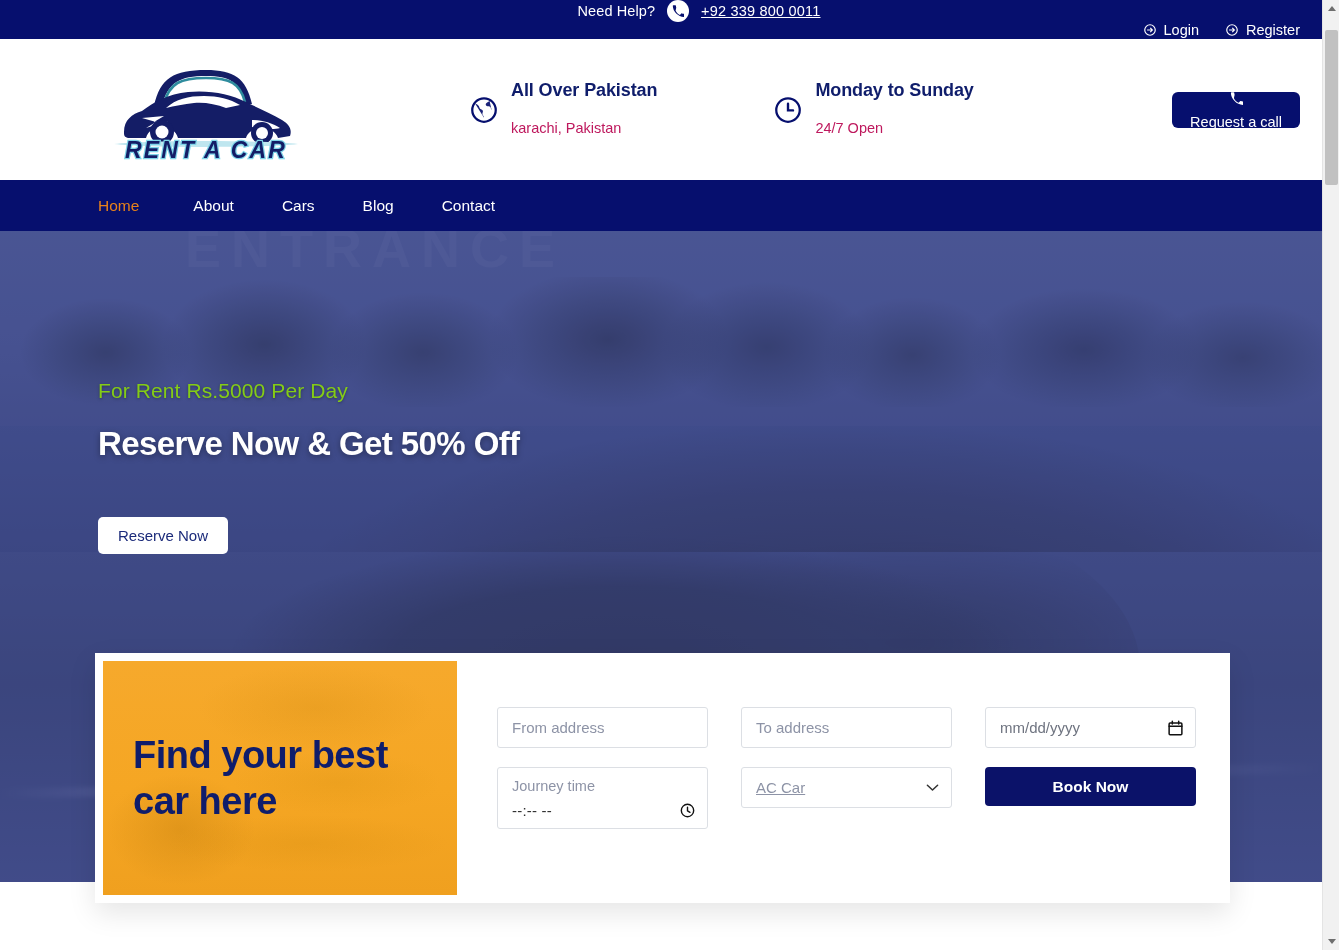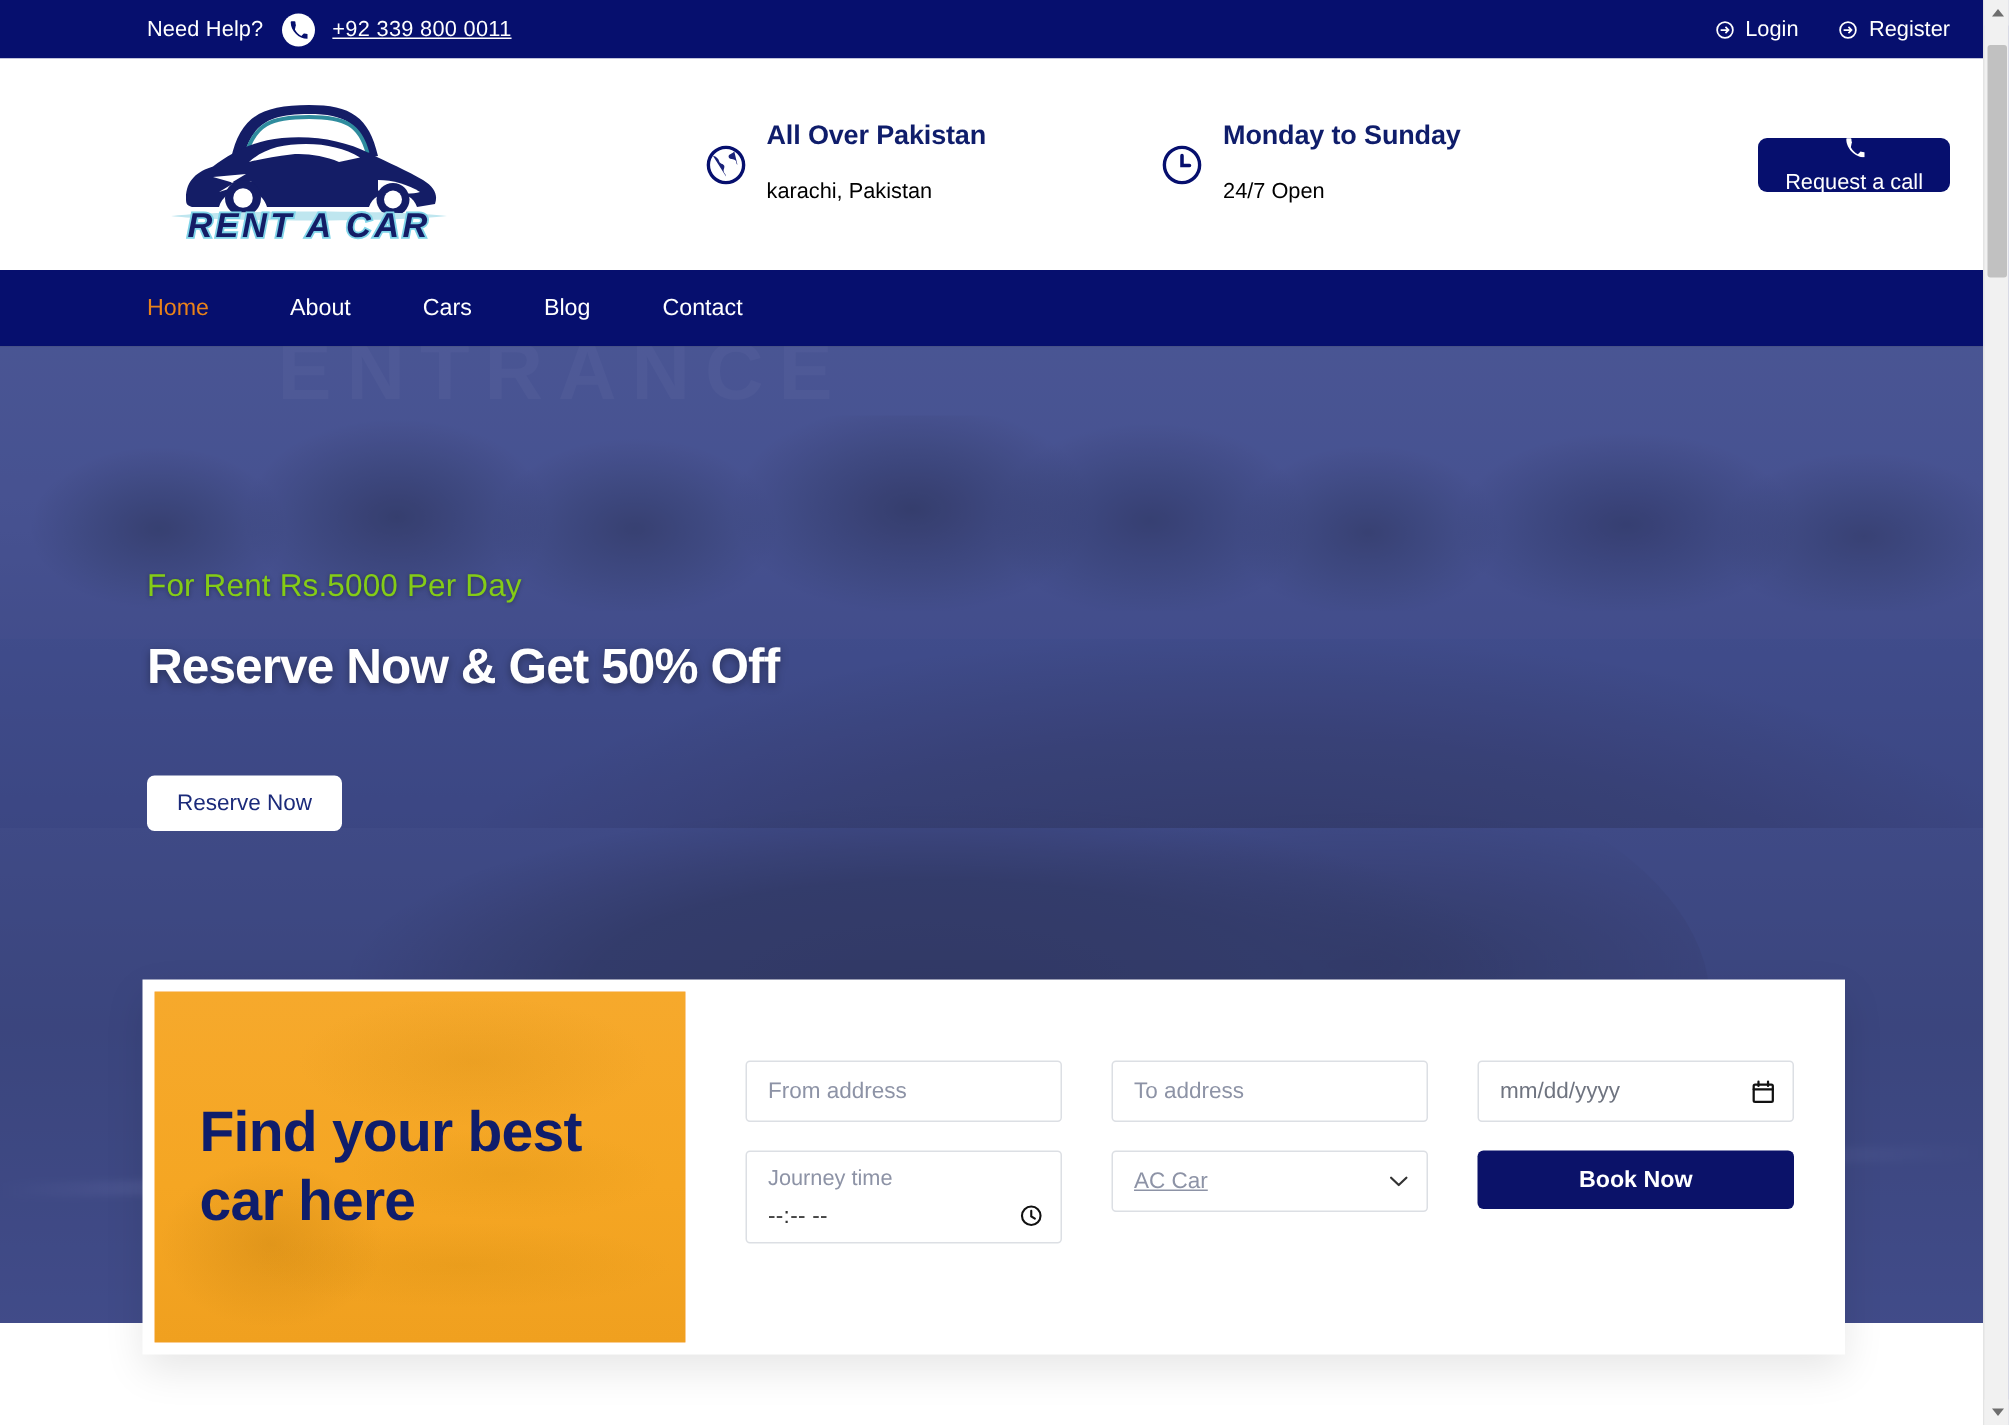--- a/index.html
+++ b/index.html
@@ -31,20 +31,21 @@
 
   
   .topbar {
     height: 39px;
     background: #060f6e;
     color: #ffffff;
     display: flex;
     align-items: center;
     padding: 0 22px 0 98px;
     font-size: 14.5px;
+    flex-direction: column;
   }
   .topbar-left { display: flex; align-items: center; gap: 12px; }
   .need-help { font-size: 14.5px; letter-spacing: .1px; }
   .phone-chip {
     width: 22px; height: 22px; border-radius: 50%;
     background: #ffffff; color: #060f6e;
     display: flex; align-items: center; justify-content: center;
   }
   .phone-chip svg { width: 12px; height: 12px; display: block; }
   .phone-link {
@@ -83,21 +84,21 @@
     gap: 12px;
   }
   .info-group.loc { margin-left: 156px; }
   .info-group.hours { margin-left: 116px; }
   .info-icon { width: 30px; height: 30px; color: #060f6e; flex: none; }
   .info-icon svg { width: 30px; height: 30px; display: block; }
   .info-title {
     font-size: 18px; font-weight: bold; color: #0f1d6b;
     line-height: 1.25; letter-spacing: -.1px;
   }
-  .info-sub { font-size: 14.5px; color: #000000; line-height: 1.5; margin-top: 16px; }
+  .info-sub { font-size: 14.5px; color: #be185d; line-height: 1.5; margin-top: 16px; }
 
   .request-call {
     margin-left: auto;
     background: #060f6e;
     color: #ffffff;
     border: none;
     border-radius: 6px;
     padding: 0 18px;
     height: 36px;
     display: flex; align-items: center; gap: 9px;

